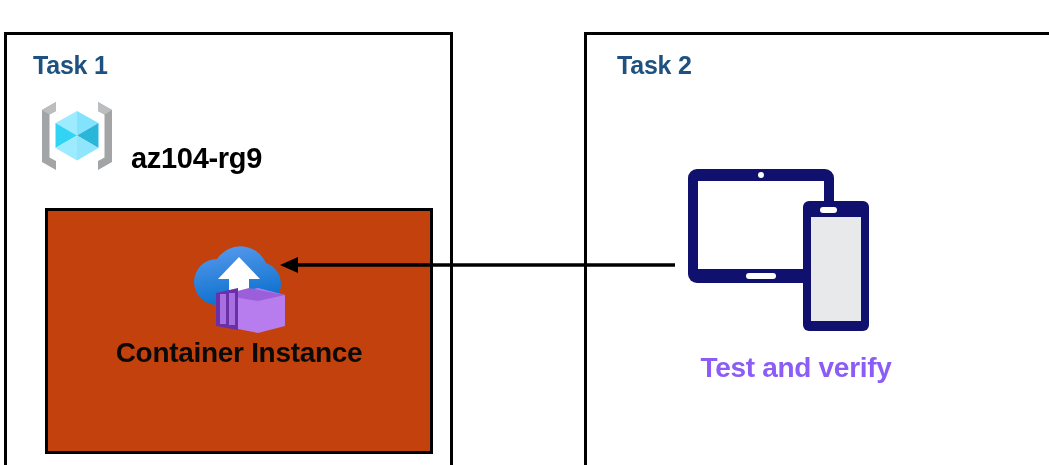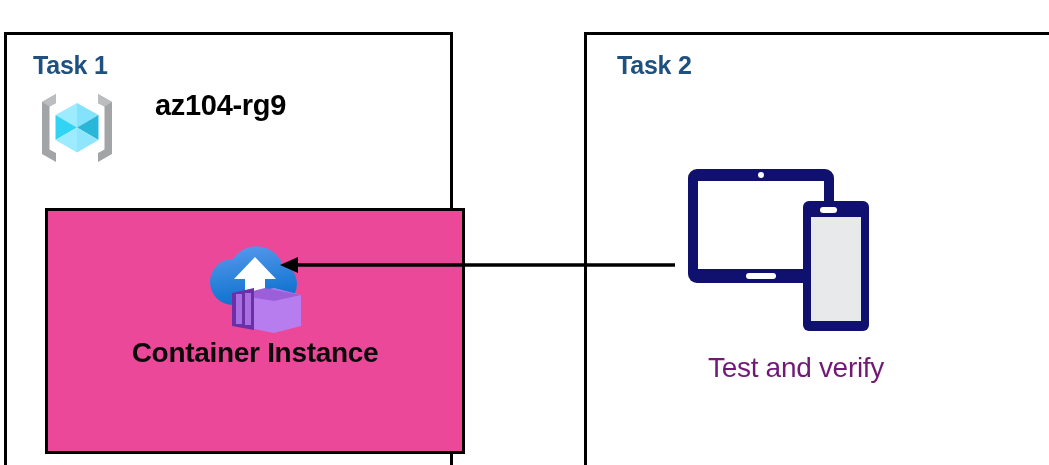--- a/index.html
+++ b/index.html
@@ -34,43 +34,42 @@
     letter-spacing: -0.2px;
     white-space: nowrap;
   }
   #panel-task1 .panel-title { left: 26px; top: 16px; }
   #panel-task2 .panel-title { left: 30px; top: 16px; }
 
   
   .rg-row {
     position: absolute;
     left: 30px;
-    top: 54px;
+    top: 62px;
     display: flex;
-    align-items: flex-start;
-    gap: 24px;
+    align-items: flex-end;
   }
   .rg-icon { width: 80px; height: 78px; display: block; }
   .rg-label {
     font-size: 29px;
     font-weight: bold;
     color: #000000;
     margin-left: 14px;
     white-space: nowrap;
     letter-spacing: -0.3px;
   }
 
   
   #resource-box {
     position: absolute;
     left: 38px;
     top: 173px;
-    width: 420px;
+    width: 388px;
     height: 246px;
-    background: #ec4899;
+    background: #c2410c;
     border: 3px solid #000000;
     box-sizing: border-box;
   }
   #aci-icon {
     position: absolute;
     left: 50%;
     top: 22px;
     transform: translateX(-50%);
     width: 106px;
     height: 100px;
@@ -98,22 +97,22 @@
     height: 172px;
     display: block;
   }
   #verify-label {
     position: absolute;
     left: 556px;
     width: 480px;
     top: 352px;
     text-align: center;
     font-size: 28px;
-    font-weight: normal;
-    color: #701a75;
+    font-weight: bold;
+    color: #8b5cf6;
     letter-spacing: -0.3px;
     white-space: nowrap;
   }
 
   
   #connector-arrow {
     position: absolute;
     left: 270px;
     top: 248px;
     width: 420px;

